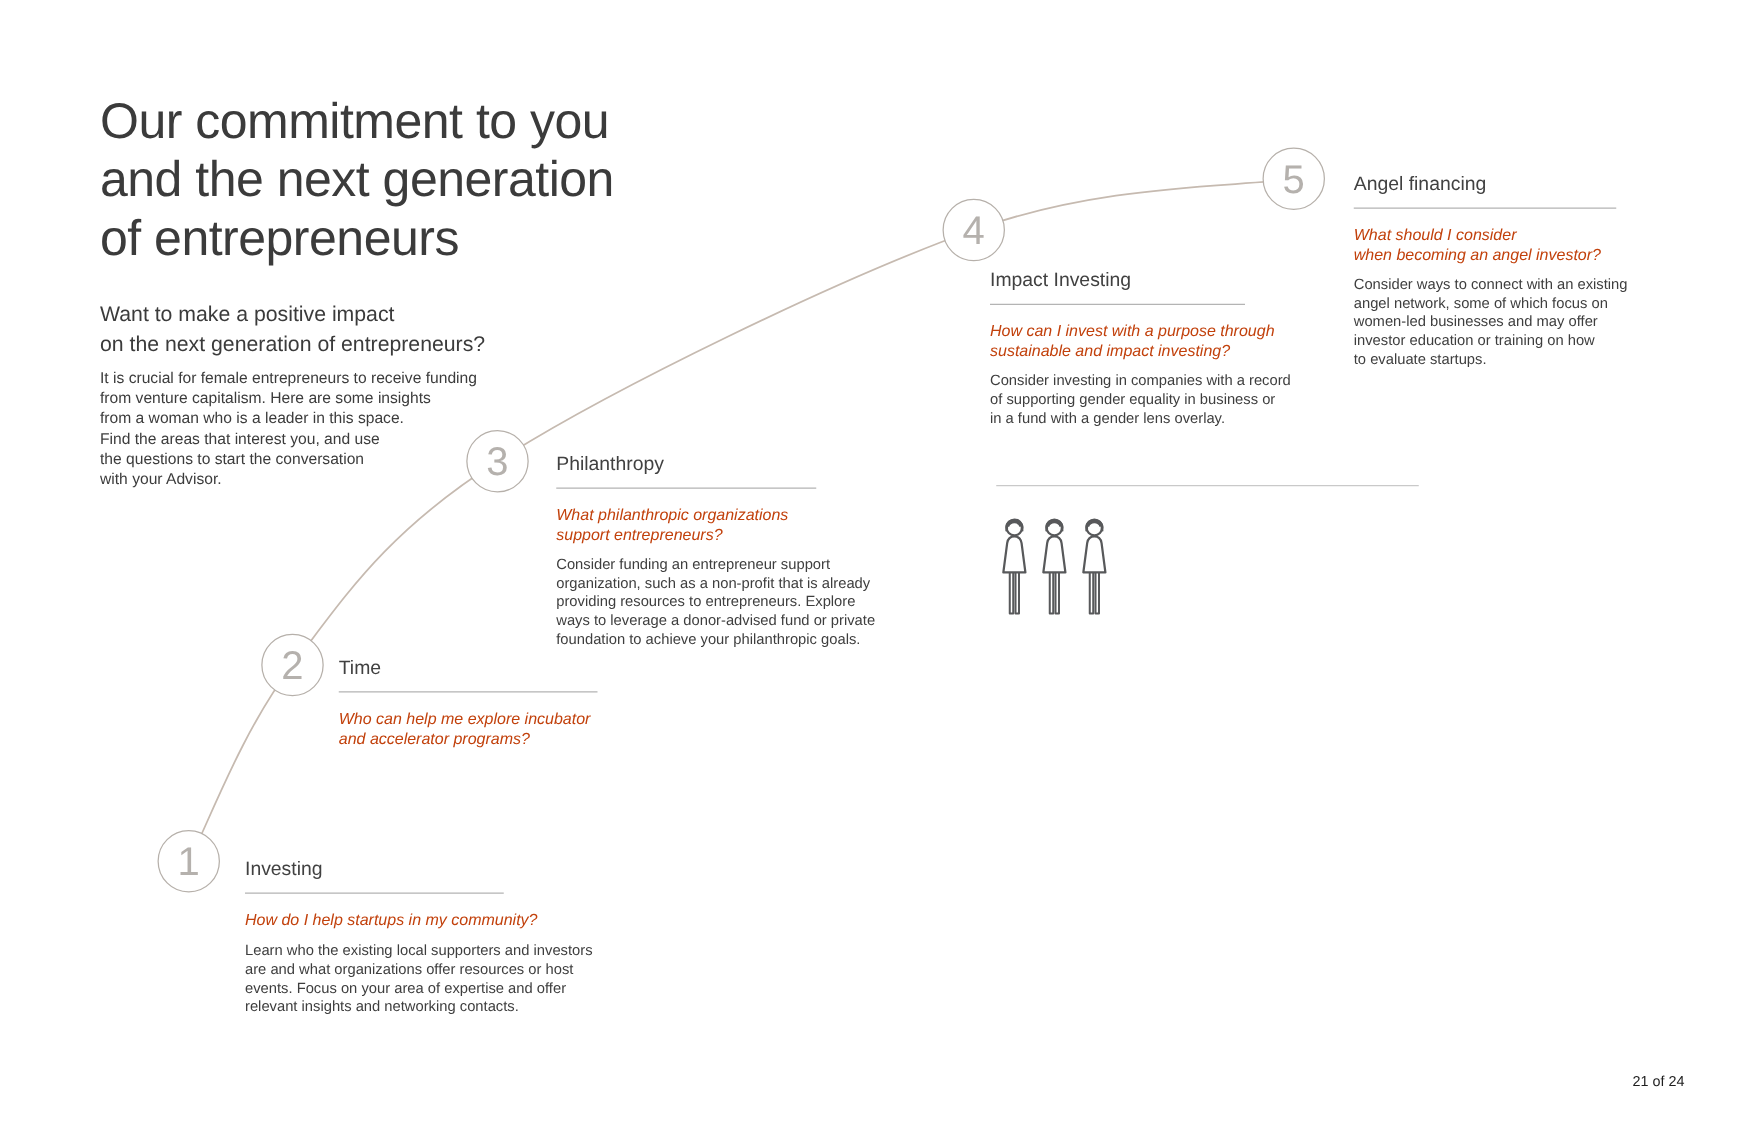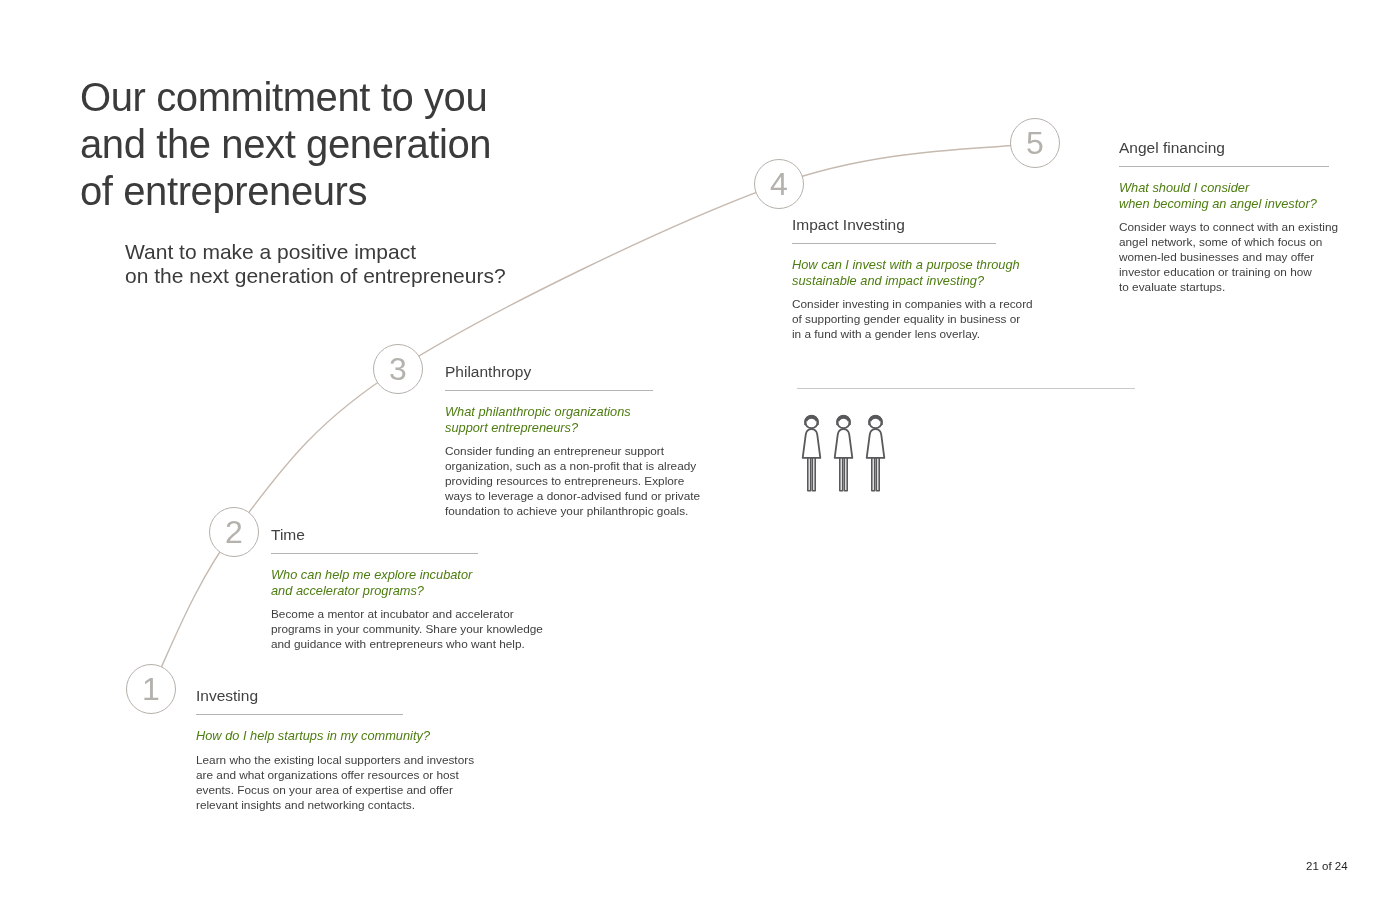--- a/index.html
+++ b/index.html
@@ -14,22 +14,22 @@
   }
   .curve-svg { position:absolute; left:0; top:0; z-index:1; }
 
   .page-title {
     position:absolute; left:80px; top:74px; z-index:3;
     font-size:40px; line-height:47px; font-weight:300;
     letter-spacing:-0.4px; color:#3b3b3b; white-space:pre-line;
   }
   .page-subtitle {
     position:absolute; left:80px; top:240px; z-index:3;
-    font-size:21px; line-height:23.5px; font-weight:400;
-    color:#3b3b3b; white-space:pre-line;margin-left:45px;
+    font-size:17px; line-height:23.5px; font-weight:400;
+    color:#3b3b3b; white-space:pre-line;
   }
   .page-intro {
     position:absolute; left:80px; top:294px; z-index:3;
     font-size:12.5px; line-height:16.2px; color:#3c3c3c; white-space:pre-line;
   }
 
   .step-circle {
     position:absolute; z-index:2;
     width:50px; height:50px; border-radius:50%;
     background:#ffffff; border:1px solid #b6b0aa;
@@ -40,31 +40,31 @@
   .c2 { left:209px; top:507px; }
   .c3 { left:373px; top:344px; }
   .c4 { left:754px; top:159px; }
   .c5 { left:1010px; top:118px; }
 
   .step { position:absolute; z-index:3; }
   .s1 { left:196px; top:686px; }
   .s2 { left:271px; top:525px; }
   .s3 { left:445px; top:362px; }
   .s4 { left:792px; top:215px; }
-  .s5 { left:1083px; top:138px;margin-left:36px; }
+  .s5 { left:1083px; top:138px; }
   .step-title { font-size:15.5px; line-height:19px; color:#414141; }
   .step-rule { height:1px; background:#b4b4b4; margin-top:9px; }
   .s1 .step-rule { width:207px; }
   .s2 .step-rule { width:207px; }
   .s3 .step-rule { width:208px; }
   .s4 .step-rule { width:204px; }
   .s5 .step-rule { width:210px; }
   .step-question {
     margin-top:13px; font-style:italic; font-size:12.8px;
-    line-height:15.5px; color:#4d7c0f; white-space:pre-line;
+    line-height:15.5px; color:#c2410c; white-space:pre-line;
   }
   .step-body {
     margin-top:9px; font-size:11.8px; line-height:15px;
     color:#3e3e3e; white-space:pre-line;
   }
 
   .stat-divider {
     position:absolute; left:797px; top:388px; z-index:3;
     width:338px; height:1px; background:#c9c9c9;
   }
@@ -93,20 +93,26 @@
 
   <svg class="curve-svg" width="1400" height="906" viewBox="0 0 1400 906">
     <path d="M151,689 C165,663 193,585 234,532 C275,479 307,427 398,369 C489,311 673,222 779,184 C885,146 992,150 1035,143" fill="none" stroke="#c6bab0" stroke-width="1.4"></path>
   </svg>
 
   <h1 class="page-title">Our commitment to you
 and the next generation
 of entrepreneurs</h1>
   <h2 class="page-subtitle">Want to make a positive impact
 on the next generation of entrepreneurs?</h2>
+  <p class="page-intro">It is crucial for female entrepreneurs to receive funding
+from venture capitalism. Here are some insights
+from a woman who is a leader in this space.
+Find the areas that interest you, and use
+the questions to start the conversation
+with your Advisor.</p>
 
   <div class="step-circle c1">
     <span>1</span>
   </div>
   <div class="step-circle c2">
     <span>2</span>
   </div>
   <div class="step-circle c3">
     <span>3</span>
   </div>
@@ -125,23 +131,20 @@
 are and what organizations offer resources or host
 events. Focus on your area of expertise and offer
 relevant insights and networking contacts.</div>
   </div>
 
   <div class="step s2">
     <div class="step-title">Time</div>
     <div class="step-rule"></div>
     <div class="step-question">Who can help me explore incubator
 and accelerator programs?</div>
-    <div class="step-body">Become a mentor at incubator and accelerator
-programs in your community. Share your knowledge
-and guidance with entrepreneurs who want help.</div>
   </div>
 
   <div class="step s3">
     <div class="step-title">Philanthropy</div>
     <div class="step-rule"></div>
     <div class="step-question">What philanthropic organizations
 support entrepreneurs?</div>
     <div class="step-body">Consider funding an entrepreneur support
 organization, such as a non-profit that is already
 providing resources to entrepreneurs. Explore

